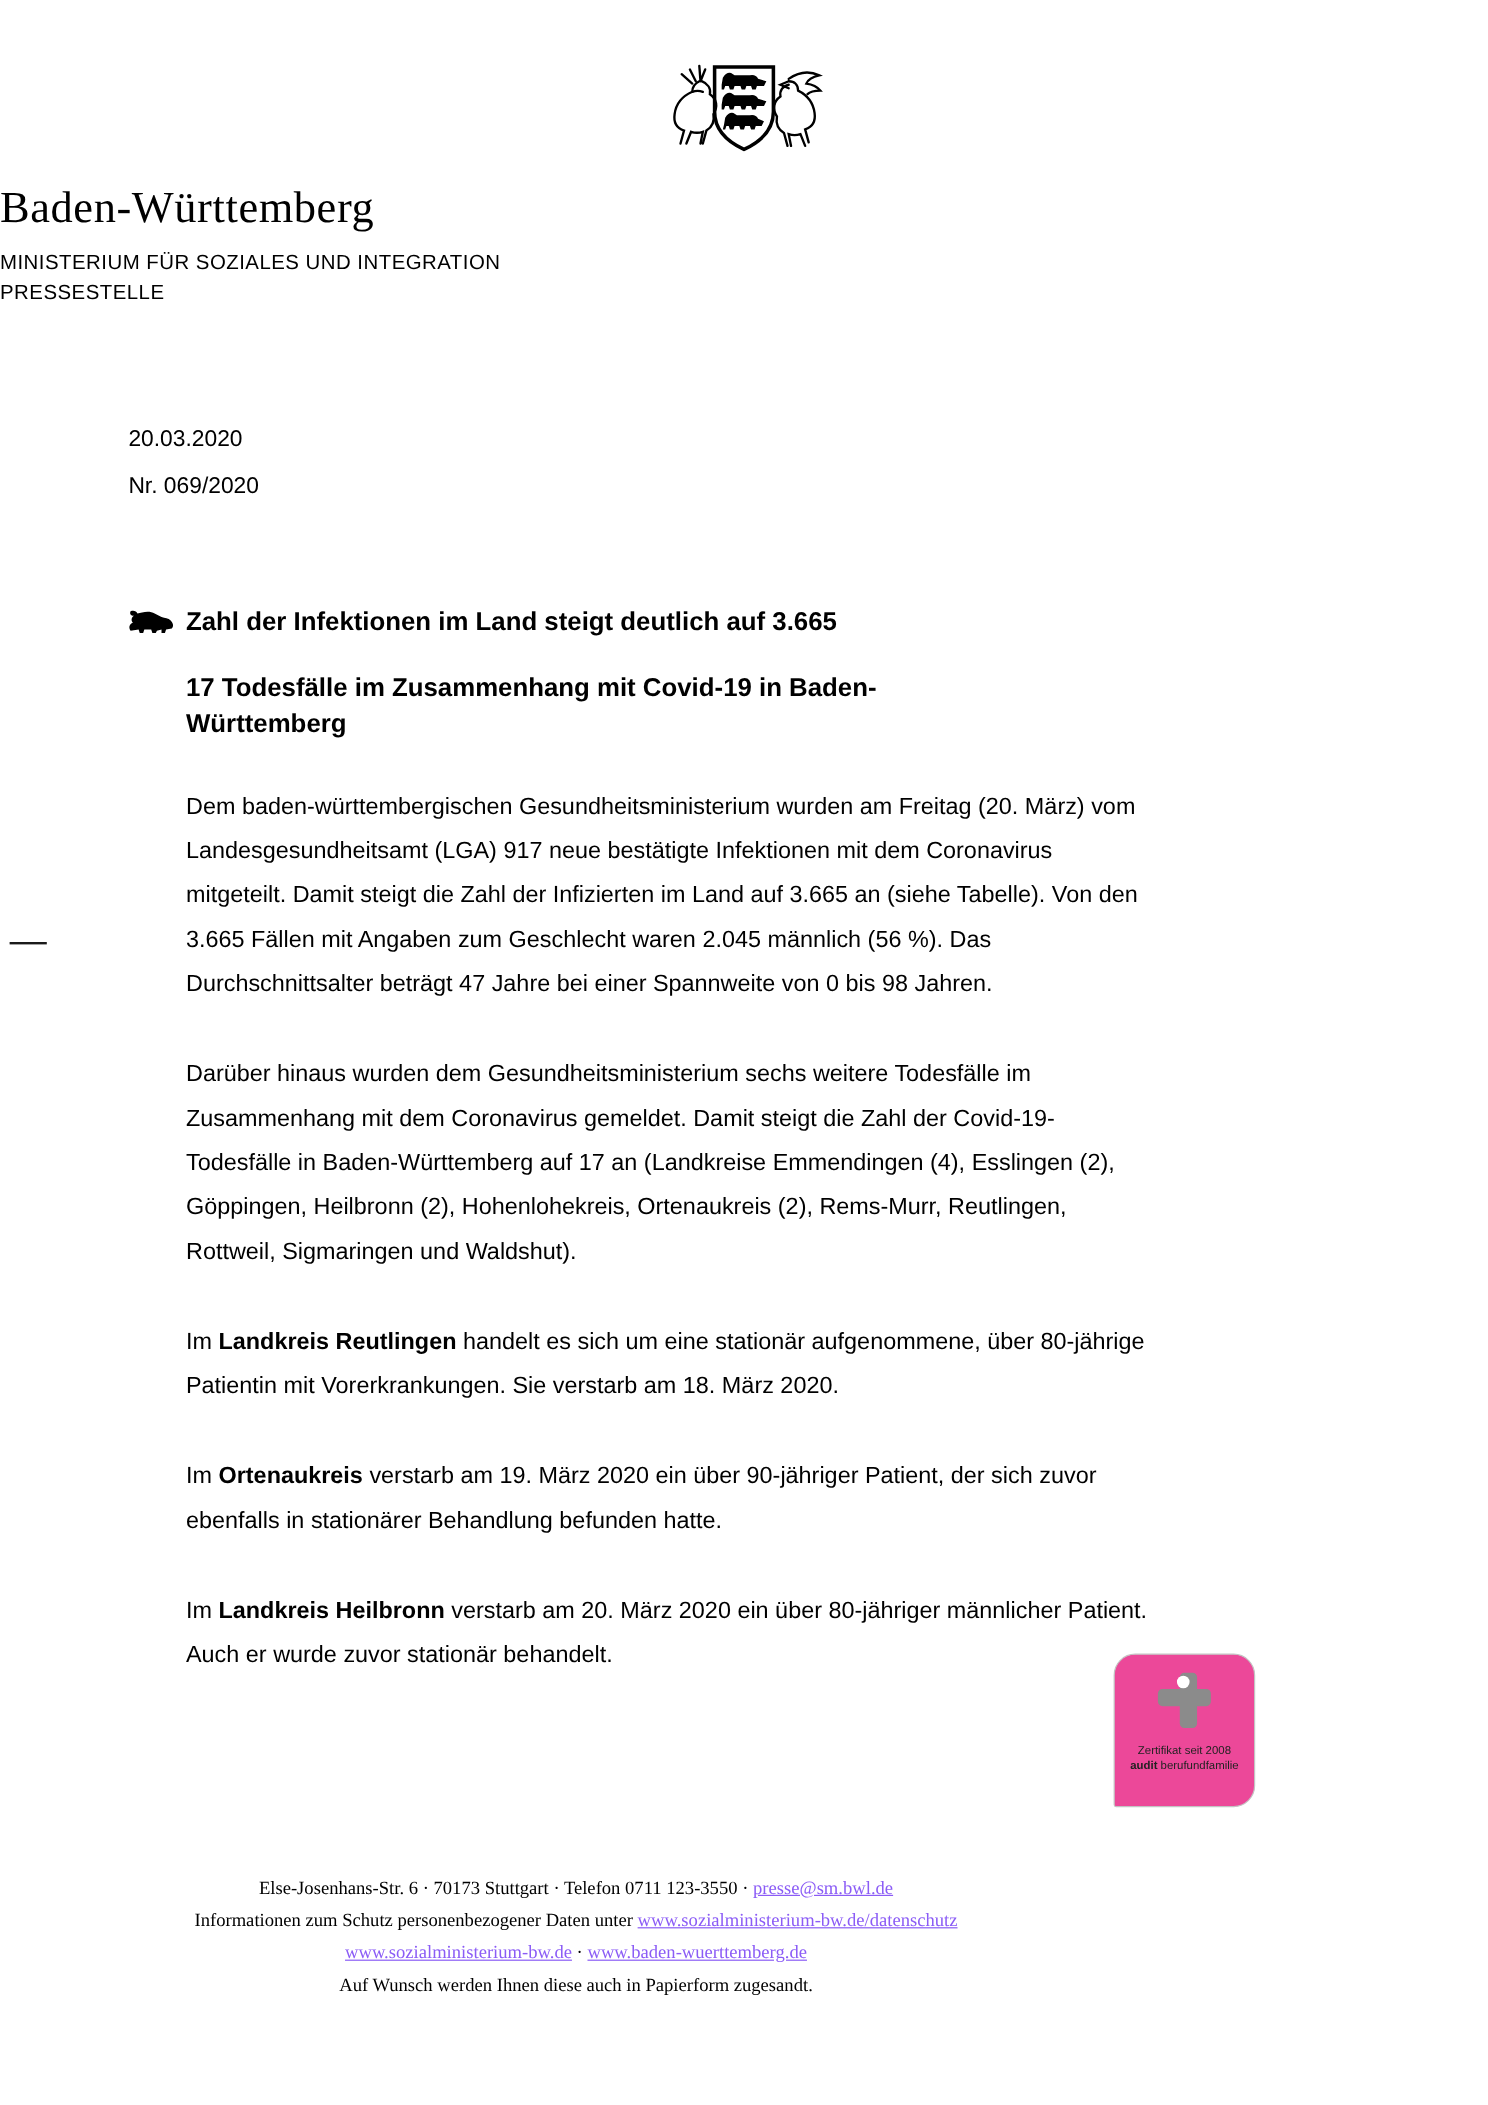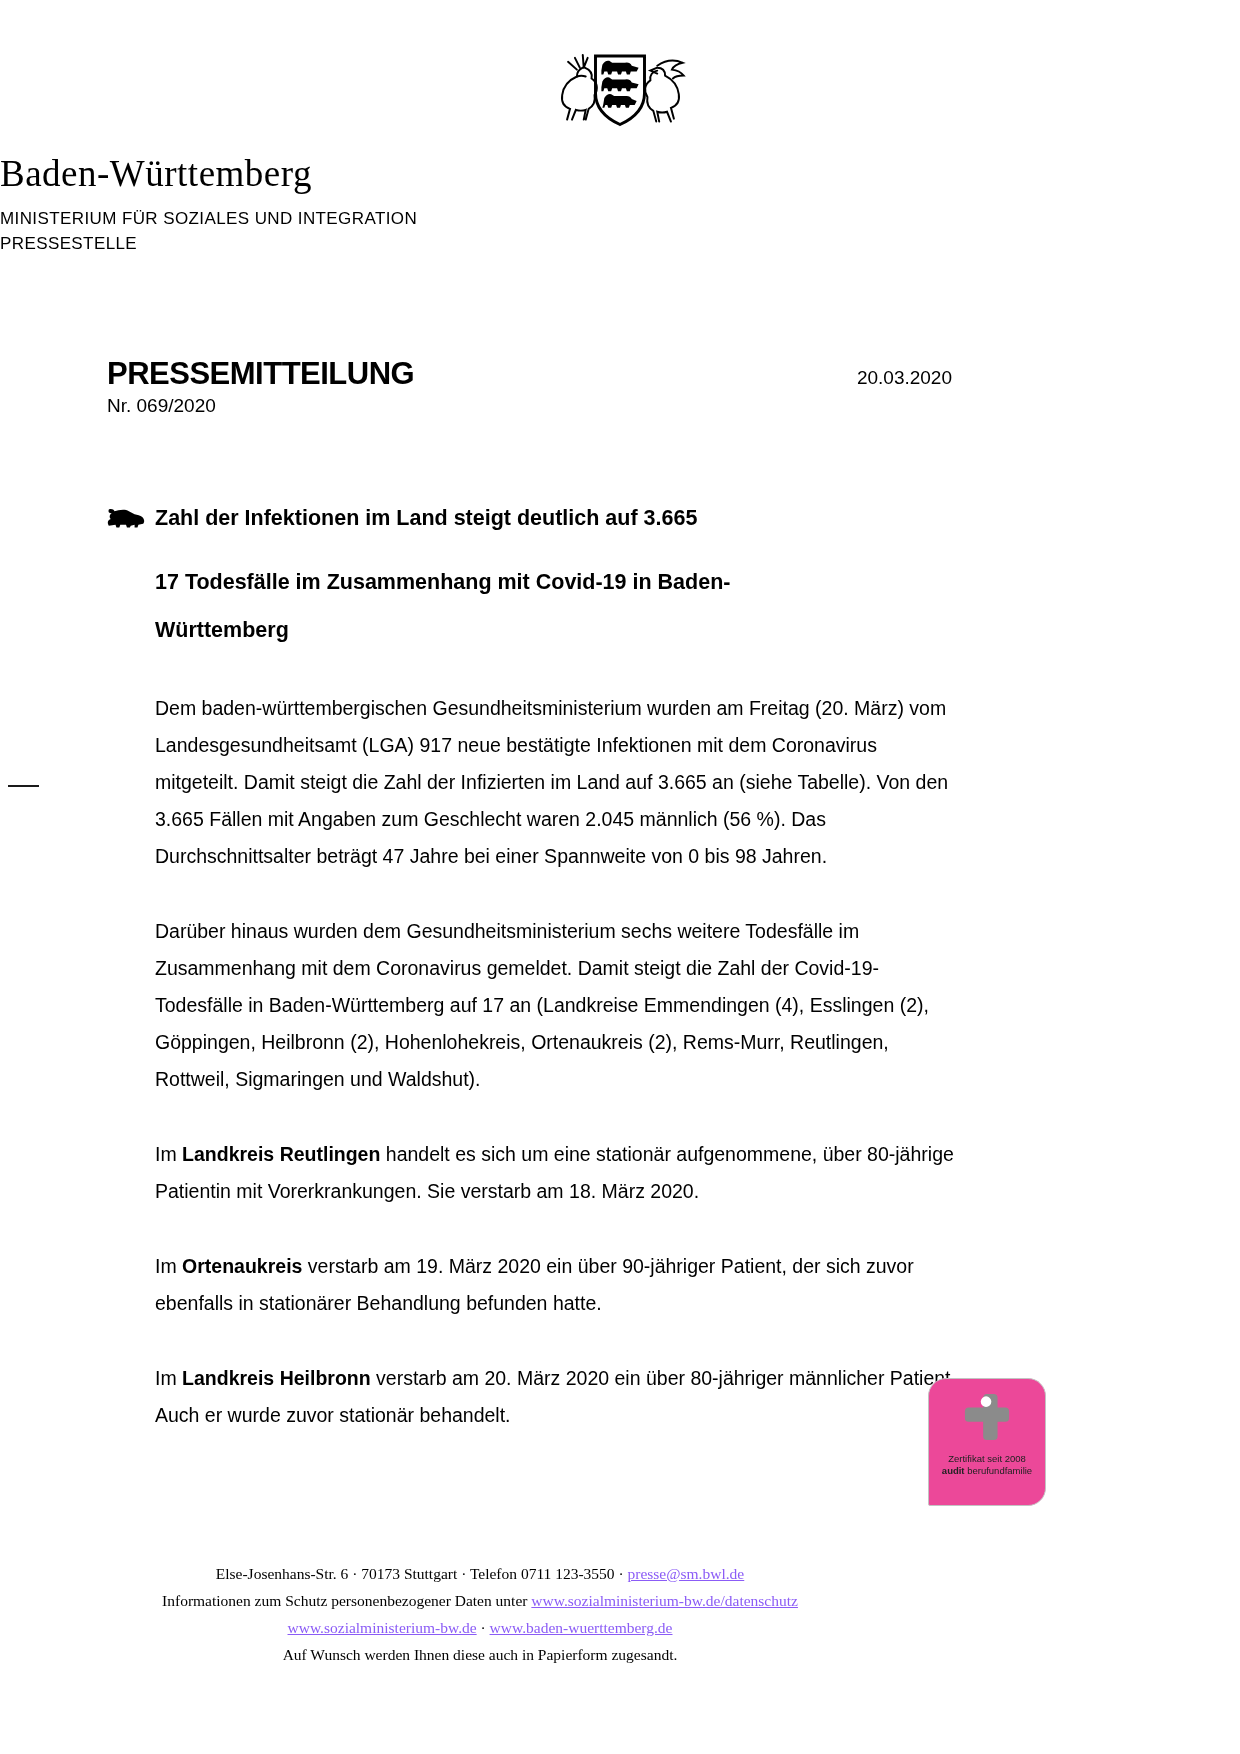--- a/index.html
+++ b/index.html
@@ -37,21 +37,21 @@
   .content { position:absolute; left:155px; top:505px; width:805px; }
   .headline {
     position:relative;
     font-size:21.5px; font-weight:bold; line-height:26px;
   }
   .headline-lion {
     position:absolute; left:-50px; top:2px;
   }
   .subheadline {
     margin-top:27px; max-width:580px;
-    font-size:21.5px; font-weight:bold; line-height:48px;
+    font-size:21.5px; font-weight:bold; line-height:30px;
   }
   .body-text { margin-top:36px; font-size:19.5px; line-height:37px; }
   .body-text p { margin:0 0 38px 0; }
   .body-text p:last-child { margin-bottom:0; }
 
   
   .fold-mark {
     position:absolute; left:8px; top:785px; width:31px; height:0;
     border-top:2px solid #1a1a1a;
   }
@@ -105,21 +105,20 @@
         <path d="M118 14 q13 -9 26 -3 q-9 2 -11 7 q8 1 12 6 q-8 0 -11 3"></path>
         <path d="M118 16 l-7 3 7 3 M118 16 c5 0 8 3 8 8 c8 4 13 11 14 19 c1 7 -2 12 -8 14 l3 11 M132 71 l-4 -10 c-3 1 -7 1 -10 0 l2 10 M117 71 l-3 -11 c-5 -3 -7 -8 -6 -14 c-4 -6 -3 -13 3 -17 c-1 -5 2 -9 7 -10"></path>
       </g>
     </svg>
     <div class="brand">Baden-Württemberg</div>
     <div class="ministry">MINISTERIUM FÜR SOZIALES UND INTEGRATION</div>
     <div class="office">PRESSESTELLE</div>
   </div>
 
   <div class="meta-row">
-    <span class="kicker">PRESSEMITTEILUNG</span>
     <span class="date">20.03.2020</span>
   </div>
   <div class="number">Nr. 069/2020</div>
 
   <div class="content">
     <div class="headline">
       <svg class="headline-lion" width="42" height="22" viewBox="0 0 44 22" aria-hidden="true">
         <path d="M4 19 c-2 -3 -1 -6 2 -7 c-2 -2 -1 -5 1 -6 c-3 0 -4 -2 -3 -4 c3 -1 5 0 6 2 l4 -1 c4 -1 8 -1 11 1 l6 3 c3 1 6 1 8 3 c2 2 3 5 1 7 l-5 1 -1 3 -3 0 0 -3 -4 1 -1 2 -3 0 -1 -3 -6 0 -1 3 -3 0 -1 -3 z" fill="#000"></path>
       </svg>
       <span>Zahl der Infektionen im Land steigt deutlich auf 3.665</span>

